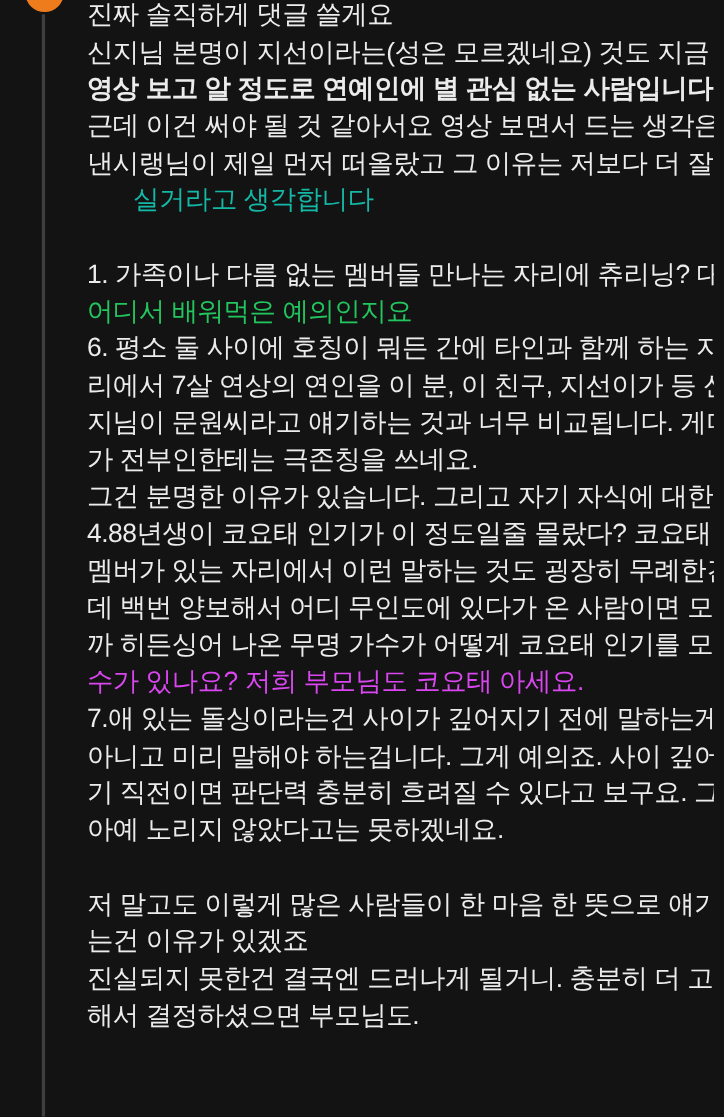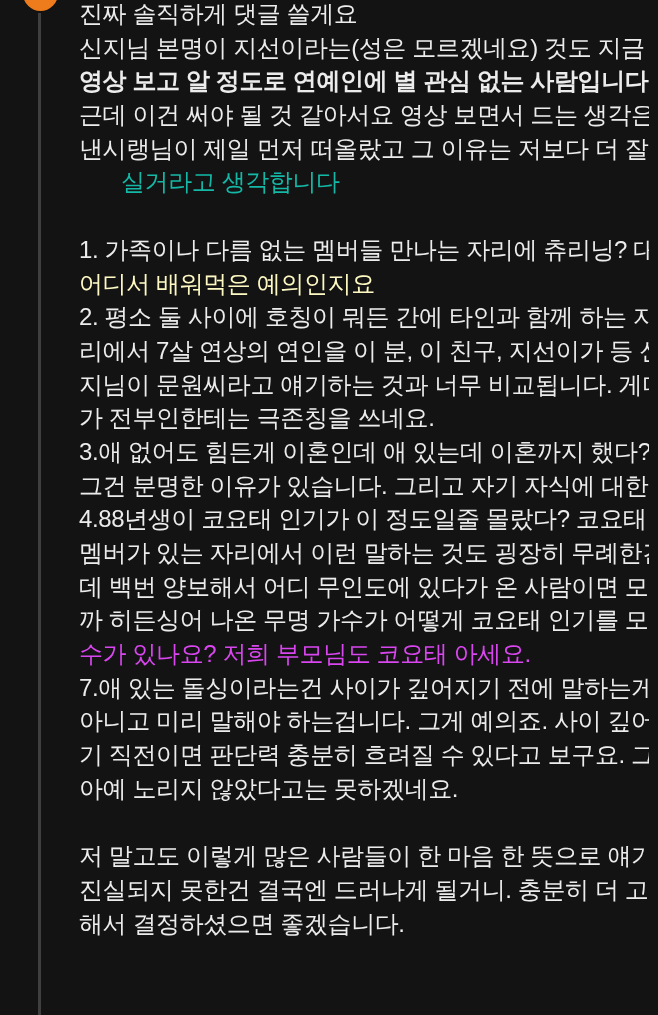--- a/index.html
+++ b/index.html
@@ -53,34 +53,34 @@
   <div class="thread-line" style="background: rgb(63, 63, 63);"></div>
   <div class="comment-text">
       <div class="comment-line" style="color: rgb(236, 236, 236);">진짜 솔직하게 댓글 쓸게요</div>
       <div class="comment-line" style="color: rgb(236, 236, 236);">신지님 본명이 지선이라는(성은 모르겠네요) 것도 지금 이</div>
       <div class="comment-line" style="color: rgb(236, 236, 236); font-weight: bold;">영상 보고 알 정도로 연예인에 별 관심 없는 사람입니다</div>
       <div class="comment-line" style="color: rgb(236, 236, 236);">근데 이건 써야 될 것 같아서요 영상 보면서 드는 생각은</div>
       <div class="comment-line" style="color: rgb(236, 236, 236);">낸시랭님이 제일 먼저 떠올랐고 그 이유는 저보다 더 잘 아</div>
       <div class="comment-line" style="color: #14b8a6; margin-left: 42px;">실거라고 생각합니다</div>
       <div class="comment-line" style="color: rgb(236, 236, 236);"></div>
       <div class="comment-line" style="color: rgb(236, 236, 236);">1. 가족이나 다름 없는 멤버들 만나는 자리에 츄리닝? 대체</div>
-      <div class="comment-line" style="color: #fef9c3;">어디서 배워먹은 예의인지요</div>
-      <div class="comment-line" style="color: rgb(236, 236, 236);">2. 평소 둘 사이에 호칭이 뭐든 간에 타인과 함께 하는 자</div>
+      <div class="comment-line" style="color: #22c55e;">어디서 배워먹은 예의인지요</div>
+      <div class="comment-line" style="color: rgb(236, 236, 236);">6. 평소 둘 사이에 호칭이 뭐든 간에 타인과 함께 하는 자</div>
       <div class="comment-line" style="color: rgb(236, 236, 236);">리에서 7살 연상의 연인을 이 분, 이 친구, 지선이가 등 신</div>
       <div class="comment-line" style="color: rgb(236, 236, 236);">지님이 문원씨라고 얘기하는 것과 너무 비교됩니다. 게다</div>
       <div class="comment-line" style="color: rgb(236, 236, 236);">가 전부인한테는 극존칭을 쓰네요.</div>
-      <div class="comment-line" style="color: rgb(236, 236, 236);">3.애 없어도 힘든게 이혼인데 애 있는데 이혼까지 했다?</div>
       <div class="comment-line" style="color: rgb(236, 236, 236);">그건 분명한 이유가 있습니다. 그리고 자기 자식에 대한 책</div>
       <div class="comment-line" style="color: rgb(236, 236, 236);">4.88년생이 코요태 인기가 이 정도일줄 몰랐다? 코요태</div>
       <div class="comment-line" style="color: rgb(236, 236, 236);">멤버가 있는 자리에서 이런 말하는 것도 굉장히 무례한건</div>
       <div class="comment-line" style="color: rgb(236, 236, 236);">데 백번 양보해서 어디 무인도에 있다가 온 사람이면 모를</div>
       <div class="comment-line" style="color: rgb(236, 236, 236);">까 히든싱어 나온 무명 가수가 어떻게 코요태 인기를 모를</div>
       <div class="comment-line" style="color: #d946ef;">수가 있나요? 저희 부모님도 코요태 아세요.</div>
       <div class="comment-line" style="color: rgb(236, 236, 236);">7.애 있는 돌싱이라는건 사이가 깊어지기 전에 말하는게</div>
       <div class="comment-line" style="color: rgb(236, 236, 236);">아니고 미리 말해야 하는겁니다. 그게 예의죠. 사이 깊어지</div>
       <div class="comment-line" style="color: rgb(236, 236, 236);">기 직전이면 판단력 충분히 흐려질 수 있다고 보구요. 그걸</div>
       <div class="comment-line" style="color: rgb(236, 236, 236);">아예 노리지 않았다고는 못하겠네요.</div>
       <div class="comment-line" style="color: rgb(236, 236, 236);"></div>
       <div class="comment-line" style="color: rgb(236, 236, 236);">저 말고도 이렇게 많은 사람들이 한 마음 한 뜻으로 얘기하</div>
+      <div class="comment-line" style="color: rgb(236, 236, 236);">는건 이유가 있겠죠</div>
       <div class="comment-line" style="color: rgb(236, 236, 236);">진실되지 못한건 결국엔 드러나게 될거니. 충분히 더 고민</div>
-      <div class="comment-line" style="color: rgb(236, 236, 236);">해서 결정하셨으면 좋겠습니다.</div>
+      <div class="comment-line" style="color: rgb(236, 236, 236);">해서 결정하셨으면 부모님도.</div>
     </div>
 </div>
 
 </body></html>

